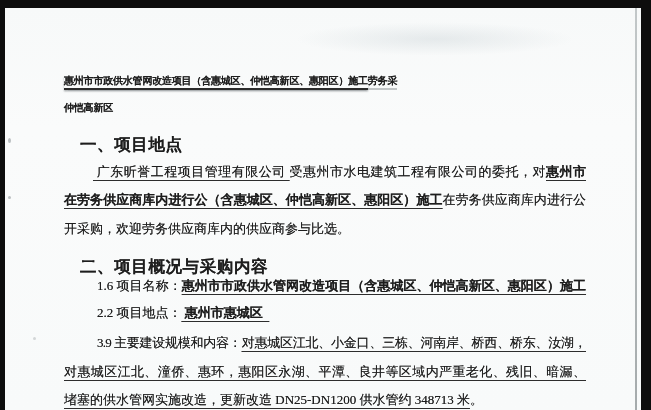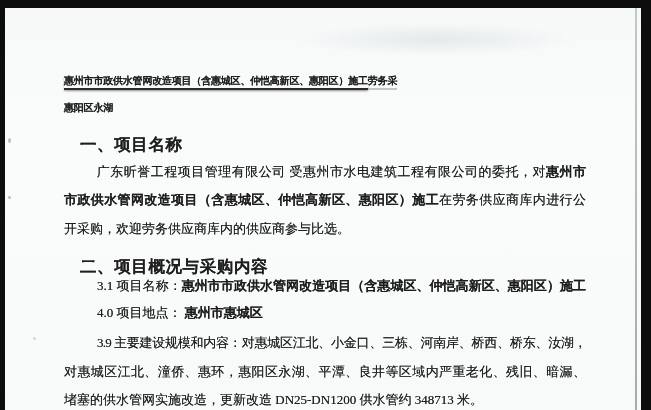--- a/index.html
+++ b/index.html
@@ -56,56 +56,56 @@
   .p1{top:150px;}
   .i21{top:268px;line-height:20px;}
   .i22{top:295px;line-height:20px;}
   .i23{top:321px;line-height:28.6px;}
 
   .ind{padding-left:29px;}
   .ind2{padding-left:33px;}
   .just{text-align:justify;text-align-last:justify;white-space:normal;}
   .tight{letter-spacing:-.8px;}
 
-  .u{text-underline-offset:3.5px;text-decoration-thickness:1.3px;text-decoration-color:#2d2d2d;}
+  .u{text-decoration:underline;text-underline-offset:3.5px;text-decoration-thickness:1.3px;text-decoration-color:#2d2d2d;}
   .b{font-weight:bold;}
   .soft{text-shadow:0 0 .5px rgba(40,40,40,.75);}
 </style>
 </head>
 <body>
 
 <div class="stage">
   <div class="paper soft">
 
     <div class="smudge"></div>
     <div class="speck s1"></div>
     <div class="speck s2"></div>
     <div class="speck s3"></div>
 
     <div class="blk title">
       <div class="line"><span class="u-title">惠州市市政供水管网改造项目（含惠城区、仲恺高新区、惠阳区）施工</span><span class="u-ghost">劳务采</span></div>
-      <div class="line">惠阳区永湖</div>
+      <div class="line">仲恺高新区</div>
     </div>
 
-    <div class="blk h h1">一、项目名称</div>
+    <div class="blk h h1">一、项目地点</div>
 
     <div class="blk body-text p1">
       <div class="line ind just"><span class="u">&nbsp;广东昕誉工程项目管理有限公司&nbsp;</span><span>受惠州市水电建筑工程有限公司的委托，对</span><span class="u b">惠州市</span></div>
-      <div class="line just"><span class="u b">市政供水管网改造项目（含惠城区、仲恺高新区、惠阳区）施工</span><span>在劳务供应商库内进行公</span></div>
+      <div class="line just"><span class="u b">在劳务供应商库内进行公（含惠城区、仲恺高新区、惠阳区）施工</span><span>在劳务供应商库内进行公</span></div>
       <div class="line">开采购，欢迎劳务供应商库内的供应商参与比选。</div>
     </div>
 
     <div class="blk h h2">二、项目概况与采购内容</div>
 
     <div class="blk body-text i21">
-      <div class="line ind2 just"><span>3.1 项目名称：</span><span class="u b">惠州市市政供水管网改造项目（含惠城区、仲恺高新区、惠阳区）施工</span></div>
+      <div class="line ind2 just"><span>1.6 项目名称：</span><span class="u b">惠州市市政供水管网改造项目（含惠城区、仲恺高新区、惠阳区）施工</span></div>
     </div>
 
     <div class="blk body-text i22">
-      <div class="line ind2"><span>4.0 项目地点：</span><span class="u b">&nbsp;惠州市惠城区&nbsp;&nbsp;</span></div>
+      <div class="line ind2"><span>2.2 项目地点：</span><span class="u b">&nbsp;惠州市惠城区&nbsp;&nbsp;</span></div>
     </div>
 
     <div class="blk body-text i23">
       <div class="line ind2 just tight"><span>3.9 主要建设规模和内容：</span><span class="u">对惠城区江北、小金口、三栋、河南岸、桥西、桥东、汝湖，</span></div>
       <div class="line just"><span class="u">对惠城区江北、潼侨、惠环，惠阳区永湖、平潭、良井等区域内严重老化、残旧、暗漏、</span></div>
       <div class="line"><span class="u">堵塞的供水管网实施改造，更新改造 DN25-DN1200 供水管约 348713 米</span><span>。</span></div>
     </div>
 
     <div class="edge-line"></div>
   </div>

